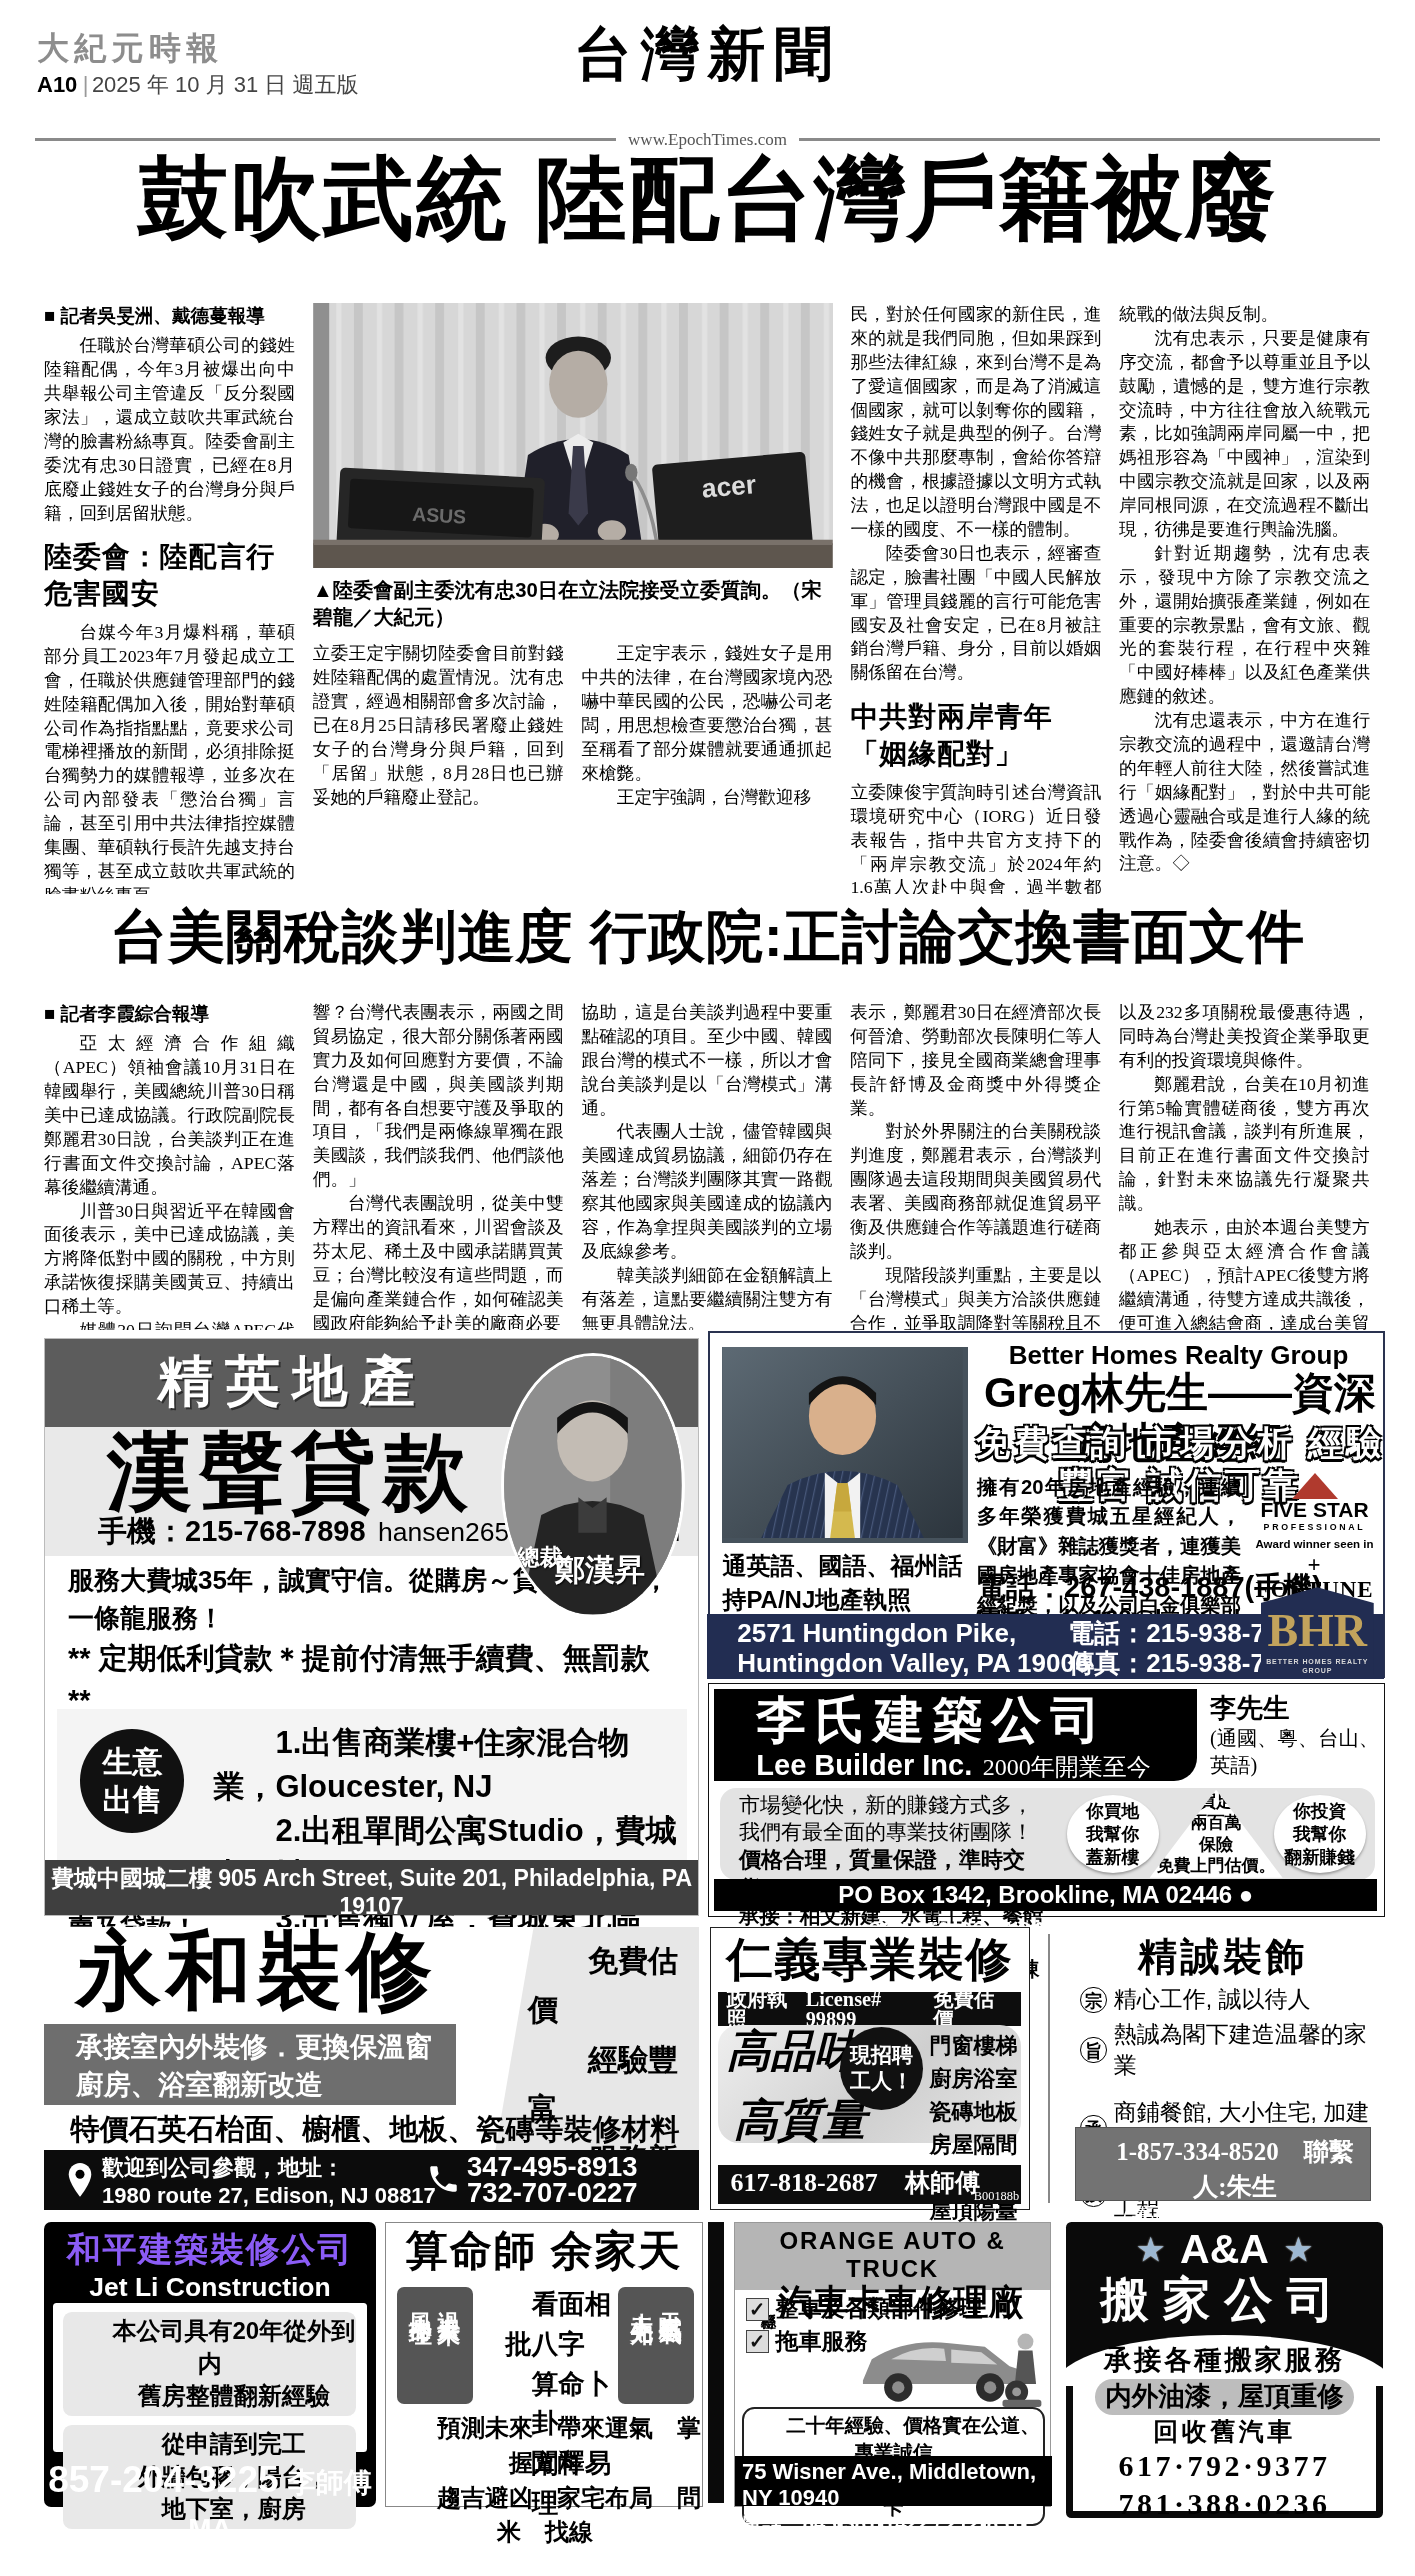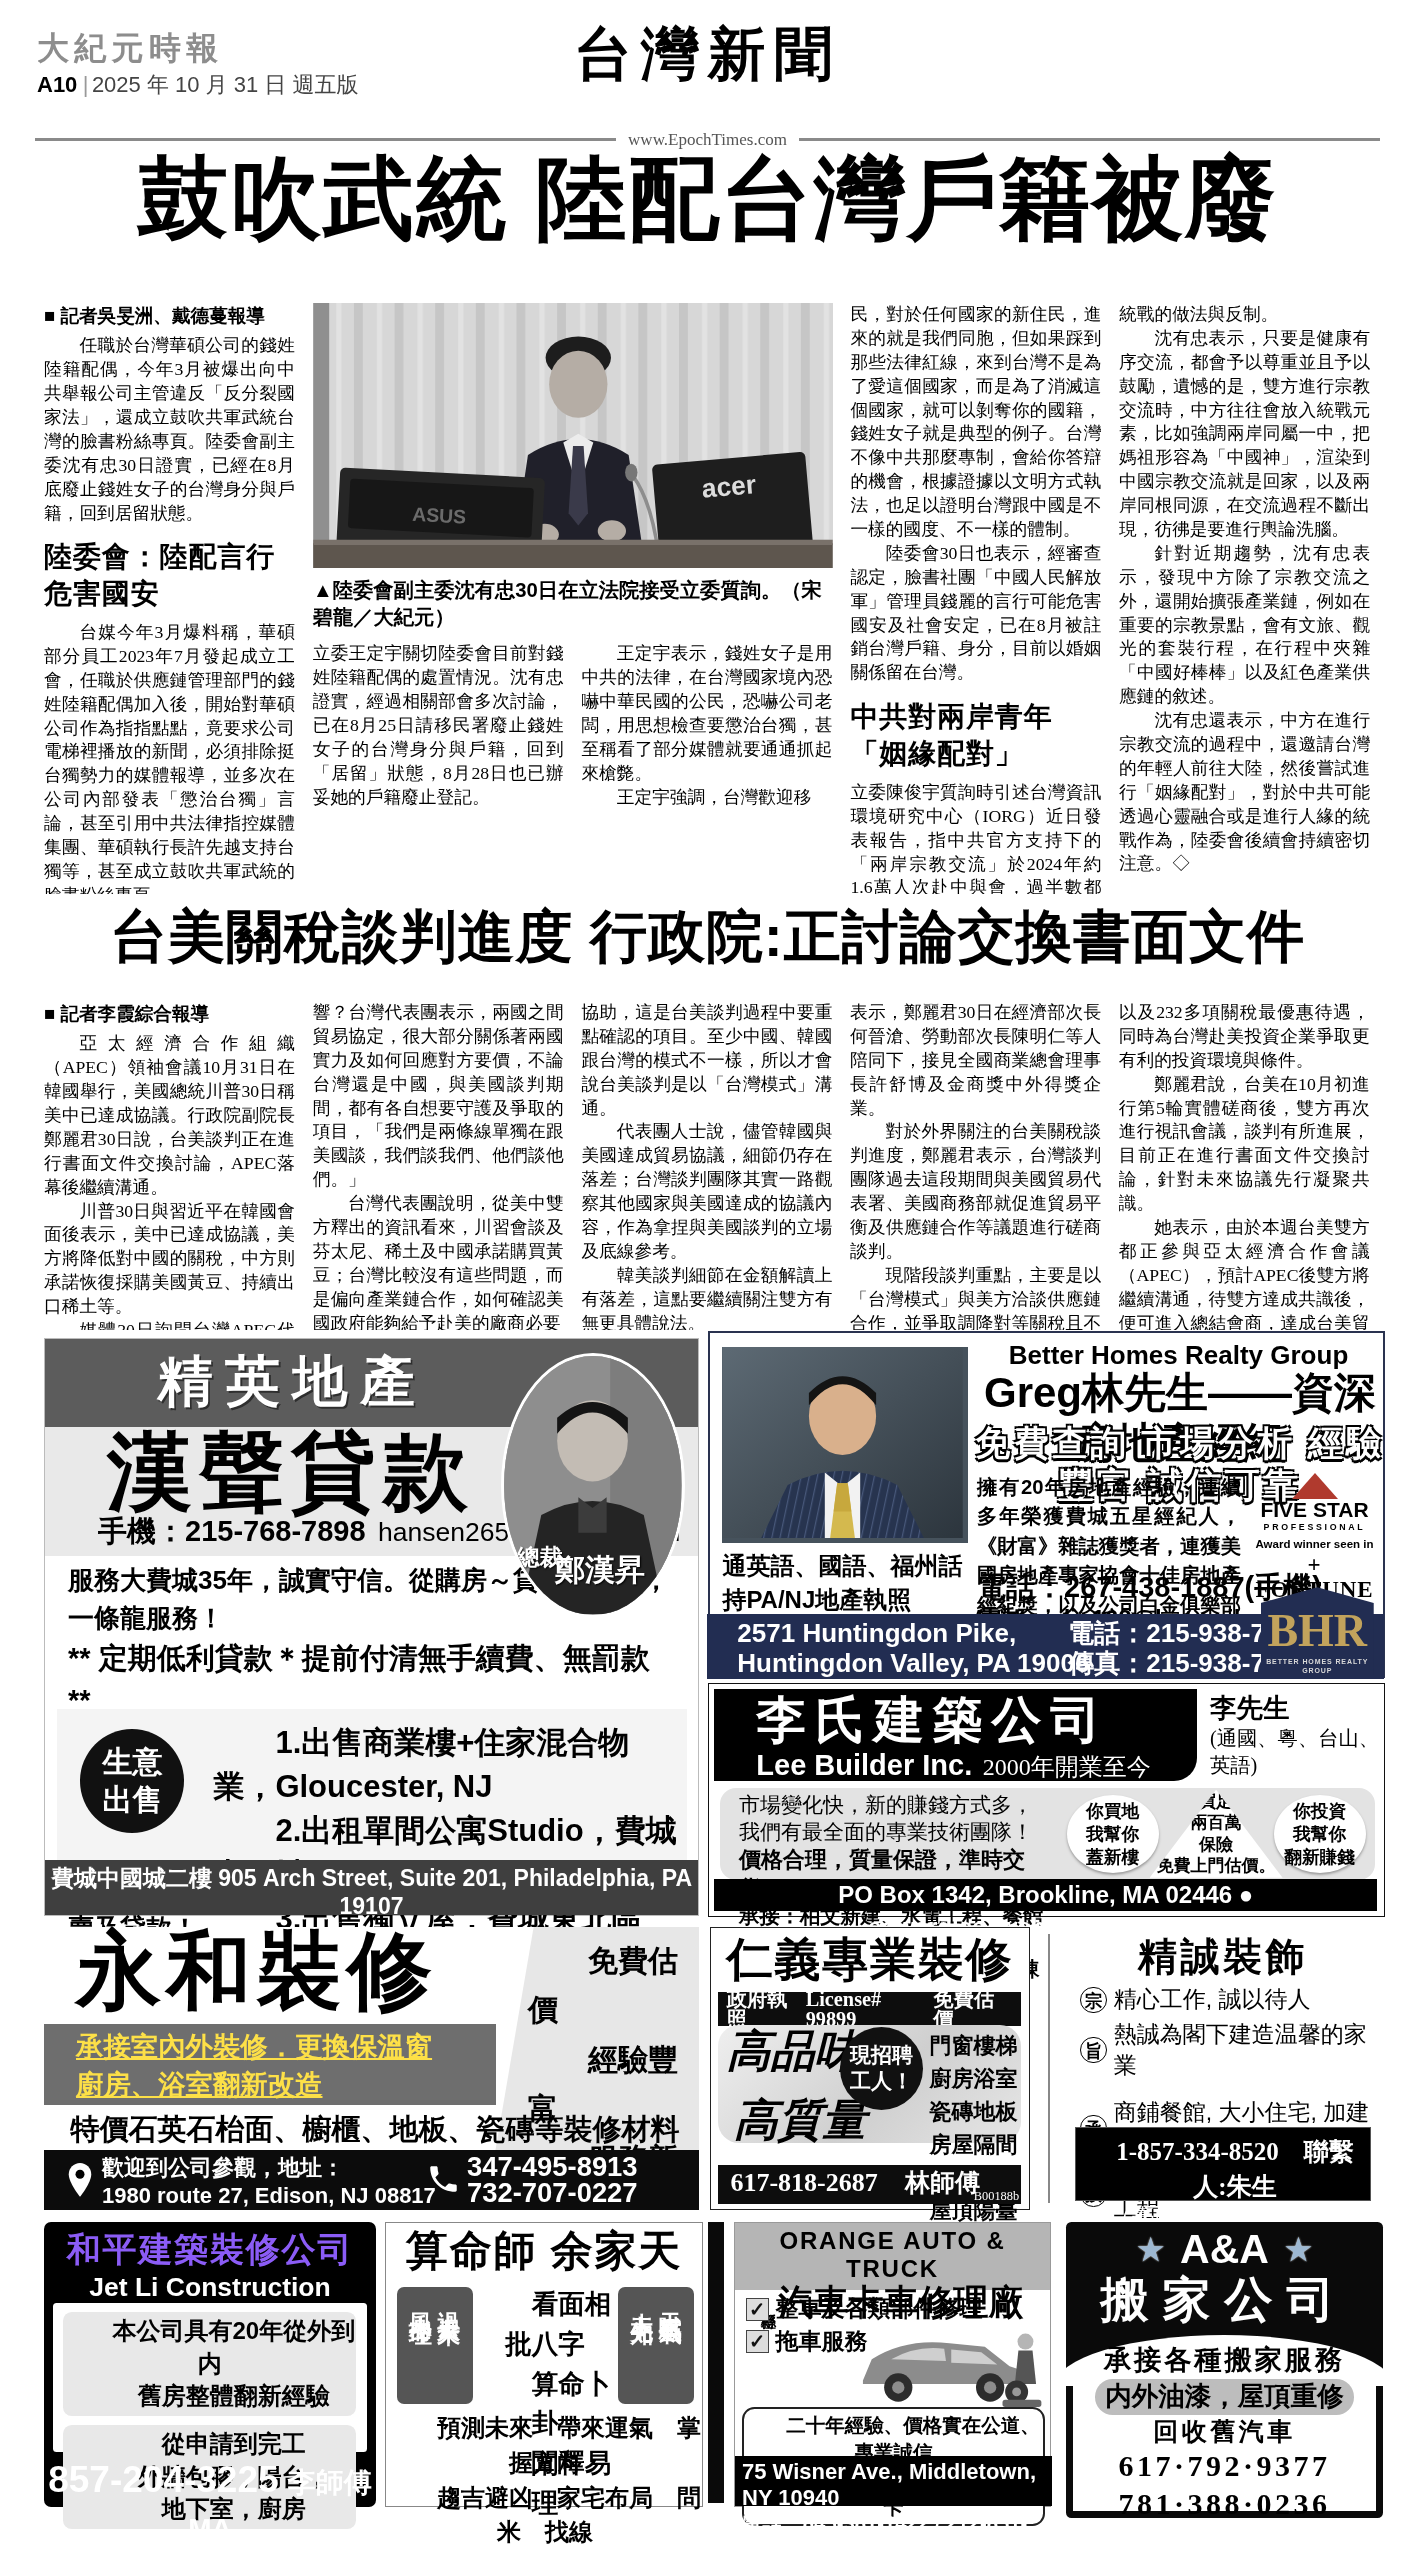--- a/index.html
+++ b/index.html
@@ -121,22 +121,22 @@
       font:700 17px/1.25 "Liberation Serif",serif;padding-bottom:1.8px;}
   #lee-foot{position:absolute;left:5.3px;bottom:5.3px;width:663px;height:32px;background:#000;color:#fff;
       text-align:center;font:700 24px/32px "Liberation Sans",sans-serif;}
 
   
   #ad-yh{left:44px;top:1927px;width:655px;height:283px;background:#fff;}
   #yh-side{position:absolute;right:0;top:0;width:212px;height:223px;background:#e7e7e7;
       clip-path:polygon(22% 0,100% 0,100% 100%,4% 100%);padding:8.8px 0 0 41px;
       font:700 30px/1.65 "Liberation Sans",sans-serif;}
   #yh-title{position:absolute;left:32px;top:-3.5px;font:900 85px/1.1 "Liberation Sans",sans-serif;letter-spacing:5.3px;}
-  #yh-band{position:absolute;left:0;top:97px;width:452px;height:81px;background:#6e6e6e;color:#fde047;
-      font:700 27.4px/1.4 "Liberation Sans",sans-serif;padding:3.5px 0 0 32px;text-decoration:underline;}
+  #yh-band{position:absolute;left:0;top:97px;width:412px;height:81px;background:#6e6e6e;color:#ffffff;
+      font:700 27.4px/1.4 "Liberation Sans",sans-serif;padding:3.5px 0 0 32px;}
   #yh-line{position:absolute;left:0;top:184px;width:655px;font:900 29px/1.3 "Liberation Sans",sans-serif;padding-left:26.5px;}
   #yh-foot{position:absolute;left:0;bottom:0;width:655px;height:60px;background:#0c0c0c;color:#fff;}
   #yh-foot .vis{position:absolute;left:58px;top:4.4px;font:700 22px/1.25 "Liberation Sans",sans-serif;}
   #yh-foot .ph{position:absolute;left:423px;top:3.5px;font:700 27.4px/1.0 "Liberation Sans",sans-serif;line-height:26.5px;}
   .icon{position:absolute;}
 
   
   #ad-ry{left:710px;top:1927px;width:320px;height:283px;border:1.8px solid #222;background:#fff;}
   #ry-title{text-align:center;font:900 46px/1.2 "Liberation Sans",sans-serif;margin-top:3.5px;letter-spacing:1.8px;}
   #ry-bar{position:absolute;left:7px;top:64px;width:303px;height:34px;background:#0d0d0d;color:#fff;
@@ -157,21 +157,21 @@
 
   .vrule{position:absolute;left:1048px;top:1934px;width:1.8px;height:269px;background:#888;}
 
   
   #ad-jc{left:1075px;top:1927px;width:296px;height:283px;background:#fff;}
   #jc-title{text-align:center;font:900 39px/1.2 "Liberation Sans",sans-serif;margin-top:7px;letter-spacing:3.5px;}
   .jc-row{display:flex;align-items:center;gap:7px;margin:3.5px 0 0 5.3px;font:400 23px/1.35 "Liberation Sans",sans-serif;}
   .jc-row .bd{flex:none;width:26.5px;height:26.5px;border:1.8px solid #000;border-radius:50%;
       font:700 17.7px/26.5px "Liberation Sans",sans-serif;text-align:center;}
   .jc-gap{height:12.4px;}
-  #jc-foot{position:absolute;left:0;bottom:8.8px;width:296px;height:74px;background:#000000;color:#fff;text-align:center;
+  #jc-foot{position:absolute;left:0;bottom:8.8px;width:296px;height:74px;background:#737373;color:#fff;text-align:center;
       border:1.8px solid #555;padding-left:24px;}
   #jc-foot .p{font:700 25px/1.4 "Liberation Serif",serif;margin-top:5.3px;}
   #jc-foot .l{font:400 23px/1.2 "Liberation Serif",serif;}
 
   
   #ad-hp{left:44px;top:2222px;width:332px;height:285px;background:#000;border-radius:7px;}
   #hp-title{color:#8b5cf6;text-align:center;font:900 34px/1.25 "Liberation Serif",serif;margin-top:7px;letter-spacing:1.8px;}
   #hp-sub{color:#fff;text-align:center;font:700 26.5px/1.2 "Liberation Sans",sans-serif;}
   #hp-body{position:absolute;left:8.8px;top:81px;width:314px;height:149px;background:#fff;border-radius:3.5px;}
   .hp-box{margin:8.8px 10.6px 0;background:#e8e8e8;border-radius:8.8px;text-align:center;

